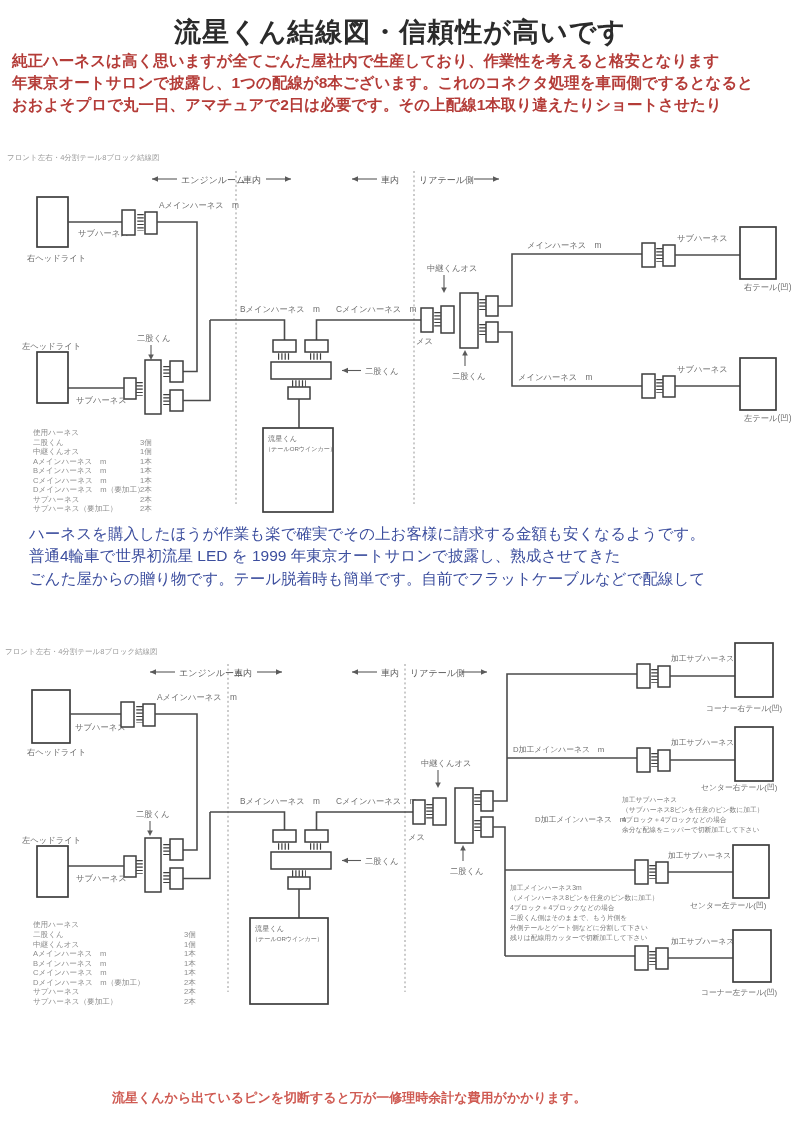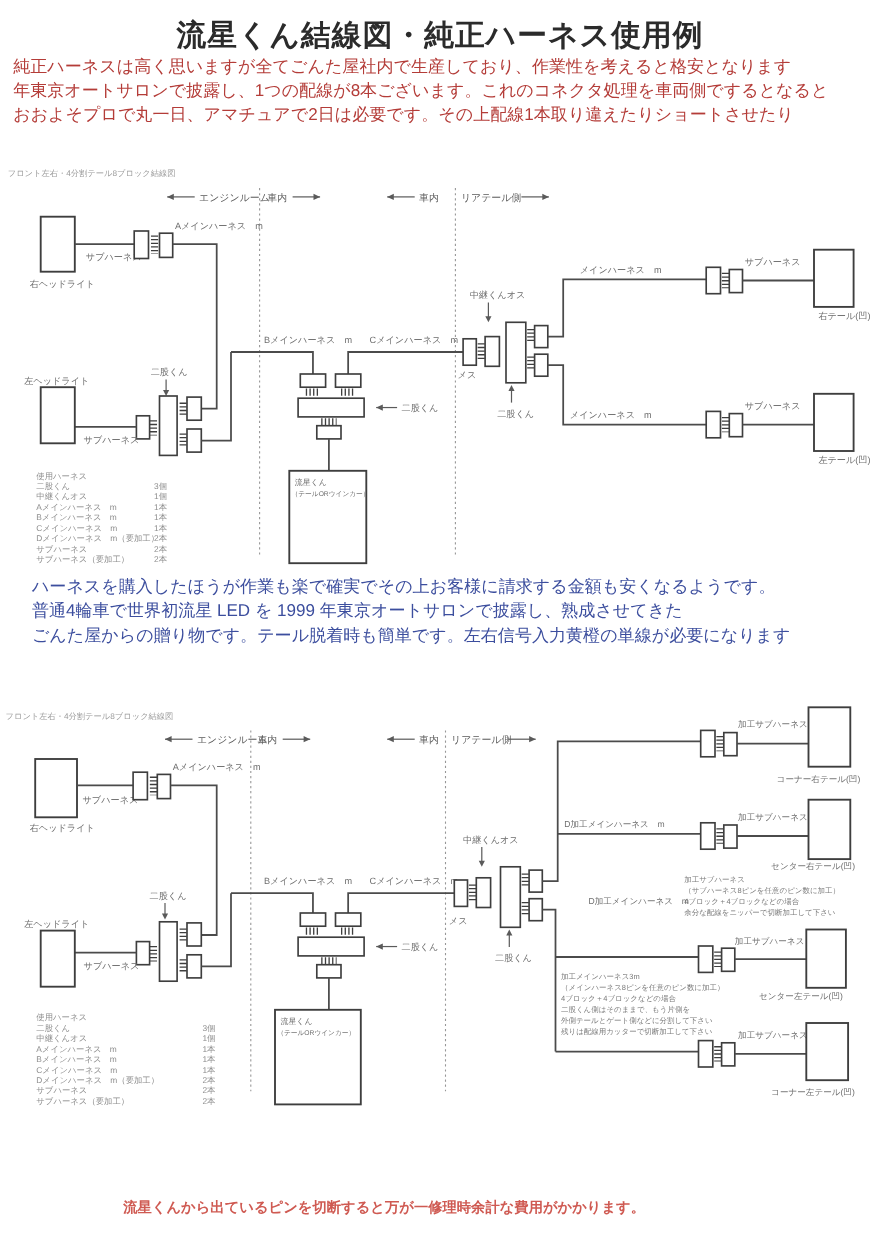--- a/index.html
+++ b/index.html
@@ -2,21 +2,21 @@
 <html><head>
 <meta charset="utf-8">
 <style>
   html,body{margin:0;padding:0;background:#ffffff;}
   #page{position:relative;width:800px;height:1132px;background:#fff;overflow:hidden;
         font-family:"Liberation Sans","DejaVu Sans",sans-serif;}
   .title{position:absolute;top:14px;left:0;width:800px;text-align:center;
          font-size:27px;font-weight:600;color:#2b2b2b;letter-spacing:1px;}
   .para div{white-space:nowrap;}
   .intro{position:absolute;top:50px;left:12px;font-size:15.5px;line-height:22px;
-         color:#b43c38;font-weight:400;}
+         color:#b43c38;font-weight:700;}
   .middle{position:absolute;top:523px;left:29px;font-size:15.5px;line-height:22.4px;
          color:#3c4e9e;font-weight:500;}
   .bottom{position:absolute;top:1015px;left:29px;font-size:13px;line-height:18.3px;
          color:#3c4e9e;font-weight:500;}
   .redline{position:absolute;top:1089px;left:112px;font-size:13px;color:#cf5a52;font-weight:700;white-space:nowrap;}
   svg{position:absolute;top:0;left:0;}
   svg text{font-family:"Liberation Sans","DejaVu Sans",sans-serif;fill:#6e6e6e;}
   .zone{font-size:9px;fill:#5a5a5a;}
   .lbl{font-size:8.3px;}
   .lbl2{font-size:7.8px;}
@@ -31,32 +31,32 @@
   .comb{stroke:#3e3e3e;stroke-width:6.5;stroke-dasharray:1.2 2.1;fill:none;}
   .dash{stroke:#979797;stroke-width:1;stroke-dasharray:2 2.6;fill:none;}
   .arr{stroke:#5a5a5a;stroke-width:1.1;fill:none;}
   .ah{fill:#5a5a5a;stroke:none;}
 </style>
 </head>
 <body>
 
 <div id="page">
 
-  <div class="title">流星くん結線図・純正ハーネス使用例</div>
+  <div class="title">流星くん結線図・信頼性が高いです</div>
 
   <div class="para intro">
     <div>純正ハーネスは高く思いますが全てごんた屋社内で生産しており、作業性を考えると格安となります</div>
     <div>年東京オートサロンで披露し、1つの配線が8本ございます。これのコネクタ処理を車両側でするとなると</div>
     <div>おおよそプロで丸一日、アマチュアで2日は必要です。その上配線1本取り違えたりショートさせたり</div>
   </div>
 
   <div class="para middle">
     <div>ハーネスを購入したほうが作業も楽で確実でその上お客様に請求する金額も安くなるようです。</div>
     <div>普通4輪車で世界初流星 LED を 1999 年東京オートサロンで披露し、熟成させてきた</div>
-    <div>ごんた屋からの贈り物です。テール脱着時も簡単です。左右信号入力黄橙の単線が必要になります</div>
+    <div>ごんた屋からの贈り物です。テール脱着時も簡単です。自前でフラットケーブルなどで配線して</div>
   </div>
 
 
   <div class="redline">流星くんから出ているピンを切断すると万が一修理時余計な費用がかかります。</div>
 
   <svg width="800" height="1132" viewBox="0 0 800 1132">
 
     <g>
       <text x="7" y="160" class="cap">フロント左右・4分割テール8ブロック結線図</text>
 

